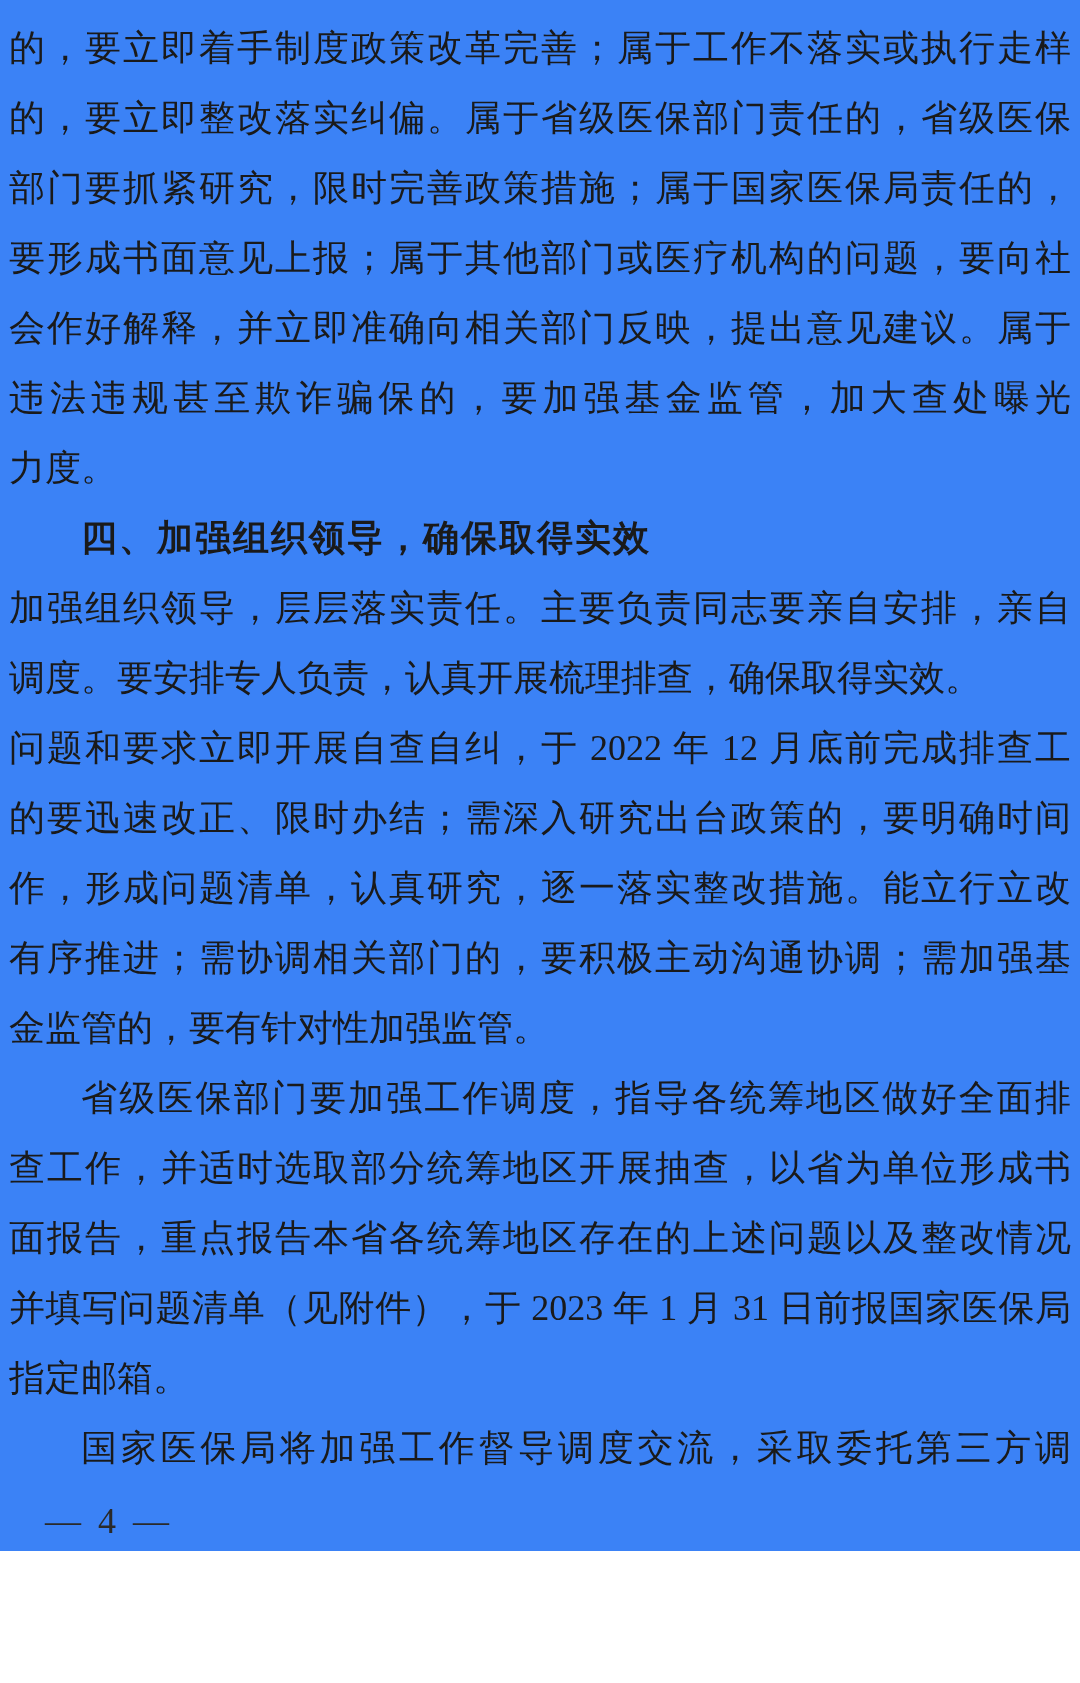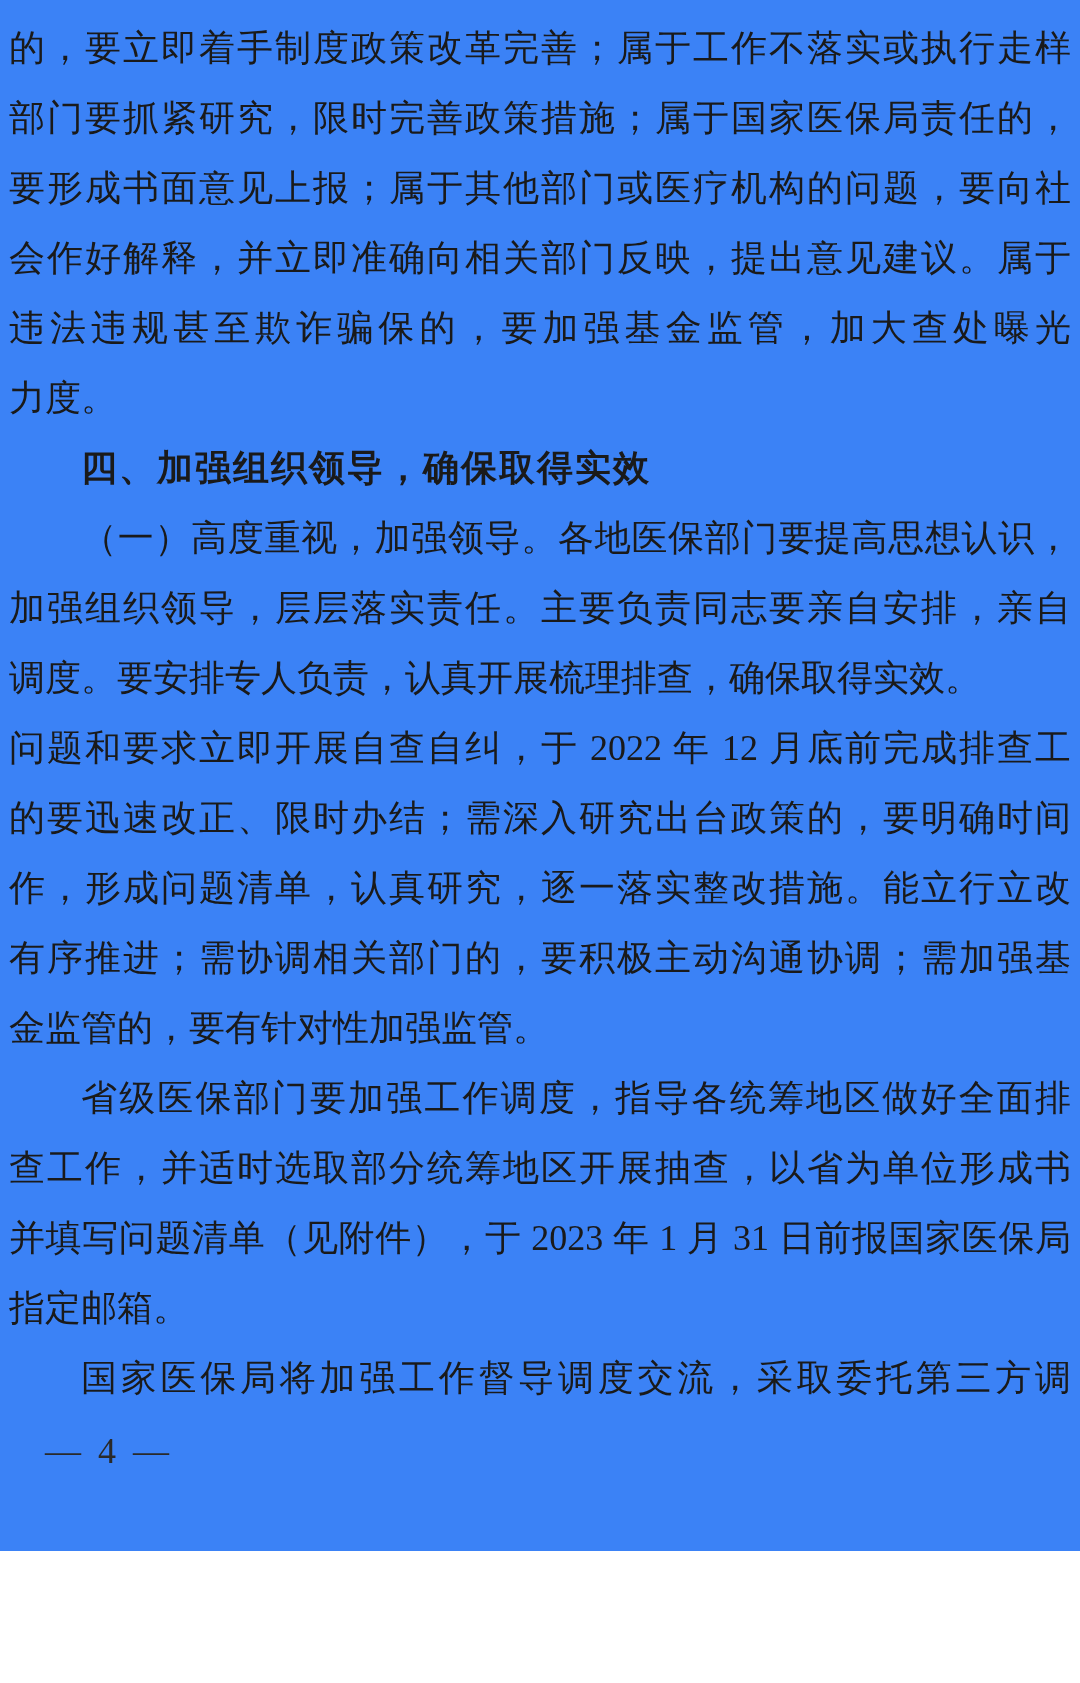--- a/index.html
+++ b/index.html
@@ -52,46 +52,47 @@
     color: #2a2a2a;
   }
 </style>
 </head>
 <body>
 
 <div class="page">
 
   <div>
     <div class="ln fill">的，要立即着手制度政策改革完善；属于工作不落实或执行走样</div>
+    <div class="ln fill">的，要立即整改落实纠偏。属于省级医保部门责任的，省级医保</div>
     <div class="ln fill">部门要抓紧研究，限时完善政策措施；属于国家医保局责任的，</div>
     <div class="ln fill">要形成书面意见上报；属于其他部门或医疗机构的问题，要向社</div>
     <div class="ln fill">会作好解释，并立即准确向相关部门反映，提出意见建议。属于</div>
     <div class="ln fill">违法违规甚至欺诈骗保的，要加强基金监管，加大查处曝光</div>
     <div class="ln">力度。</div>
   </div>
 
   <div class="ln ind hd">四、加强组织领导，确保取得实效</div>
 
   <div>
-    <div class="ln ind fill">（一）高度重视，加强领导。各地医保部门要提高思想认识，</div>
     <div class="ln fill">加强组织领导，层层落实责任。主要负责同志要亲自安排，亲自</div>
     <div class="ln">调度。要安排专人负责，认真开展梳理排查，确保取得实效。</div>
   </div>
 
   <div>
     <div class="ln fill">问题和要求立即开展自查自纠，于 2022 年 12 月底前完成排查工</div>
     <div class="ln fill">的要迅速改正、限时办结；需深入研究出台政策的，要明确时间</div>
     <div class="ln fill">作，形成问题清单，认真研究，逐一落实整改措施。能立行立改</div>
     <div class="ln fill">有序推进；需协调相关部门的，要积极主动沟通协调；需加强基</div>
     <div class="ln">金监管的，要有针对性加强监管。</div>
   </div>
 
   <div>
     <div class="ln ind fill">省级医保部门要加强工作调度，指导各统筹地区做好全面排</div>
     <div class="ln fill">查工作，并适时选取部分统筹地区开展抽查，以省为单位形成书</div>
+    <div class="ln fill">面报告，重点报告本省各统筹地区存在的上述问题以及整改情况</div>
     <div class="ln fill">并填写问题清单（见附件），于 2023 年 1 月 31 日前报国家医保局</div>
     <div class="ln">指定邮箱。</div>
   </div>
 
   <div>
     <div class="ln ind fill">国家医保局将加强工作督导调度交流，采取委托第三方调</div>
   </div>
 
   <div class="footer">— 4 —</div>
 

